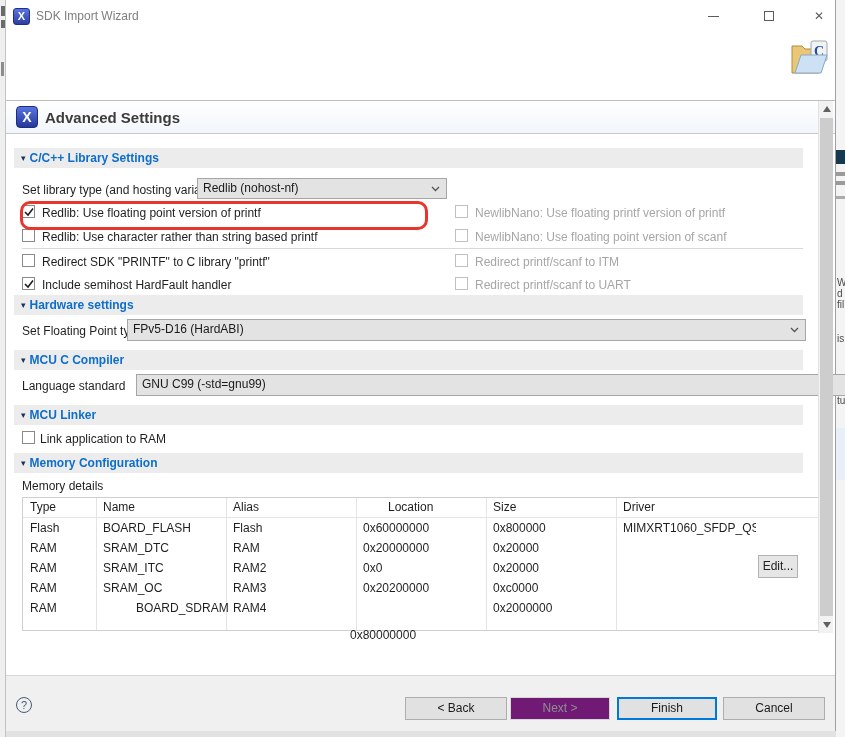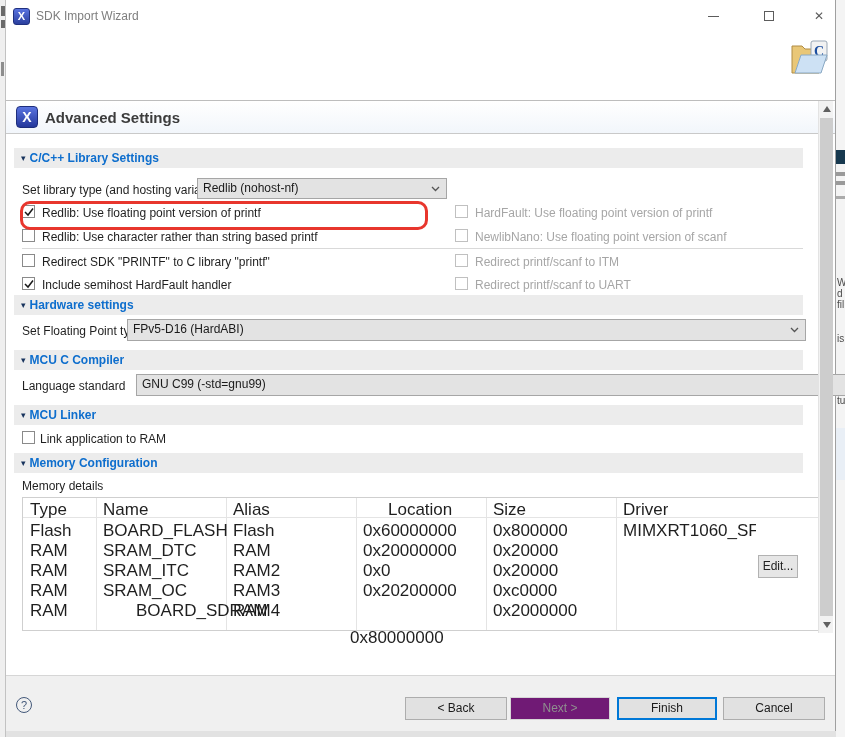--- a/index.html
+++ b/index.html
@@ -56,21 +56,21 @@
   .combo svg { position:absolute; right:6px; top:7px; }
   .cb-box { position:absolute; width:13px; height:13px; background:#fff; border:1px solid #8a8a8a; }
   .cb-box.disabled { border-color:#c0c0c0; }
   .cb-box svg { position:absolute; left:0px; top:0px; }
   .cb-label { position:absolute; font-size:12px; color:#1f1f1f; white-space:nowrap; }
   .cb-label.disabled { color:#a6a6a6; }
   .group-sep { position:absolute; left:16px; width:781px; height:1px; background:#d9d9d9; }
   .red-annot { position:absolute; left:14px; top:201px; width:408px; height:29px; border:3px solid #e8362d; border-radius:10px; pointer-events:none; }
 
   
-  .mem-table { position:absolute; left:16px; top:497px; width:803px; height:134px; border:1px solid #cfcfcf; font-size:17px; color:#1f1f1f; }
+  .mem-table { position:absolute; left:16px; top:497px; width:803px; height:134px; border:1px solid #cfcfcf; font-size:12px; color:#1f1f1f; }
   .mem-col-line { position:absolute; top:0; width:1px; height:100%; background:#e4e4e4; }
   .mem-hrow { position:absolute; left:0; top:0; width:100%; height:20px; border-bottom:1px solid #e4e4e4; }
   .mem-row { position:absolute; left:0; width:100%; height:20px; }
   .mem-cell { position:absolute; top:2px; padding-left:7px; white-space:nowrap; overflow:hidden; }
   .edit-btn { position:absolute; left:752px; top:555px; width:40px; height:23px; background:#e6e6e6; border:1px solid #b2b2b2;
               font-size:12px; color:#222; text-align:center; line-height:21px; }
 
   
   .scrollbar { position:absolute; left:812px; top:101px; width:15px; height:532px; background:#f2f2f2; border-left:1px solid #e3e3e3; }
   .scroll-arrow { position:absolute; left:0; width:15px; height:16px; }
@@ -173,21 +173,21 @@
     <span class="cb-label" style="left:36px;top:255px;">Redirect SDK "PRINTF" to C library "printf"</span>
 
     <div class="cb-box" style="left:16px;top:277px;">
       <svg width="13" height="13" viewBox="0 0 13 13">
           <polyline points="2,6 5,9 10,2.5" fill="none" stroke="#1a1a1a" stroke-width="1.5"></polyline>
         </svg>
     </div>
     <span class="cb-label" style="left:36px;top:278px;">Include semihost HardFault handler</span>
 
     <div class="cb-box disabled" style="left:449px;top:205px;"></div>
-    <span class="cb-label disabled" style="left:469px;top:206px;">HardFault: Use floating point version of printf</span>
+    <span class="cb-label disabled" style="left:469px;top:206px;">NewlibNano: Use floating printf version of printf</span>
 
     <div class="cb-box disabled" style="left:449px;top:229px;"></div>
     <span class="cb-label disabled" style="left:469px;top:230px;">NewlibNano: Use floating point version of scanf</span>
 
     <div class="cb-box disabled" style="left:449px;top:254px;"></div>
     <span class="cb-label disabled" style="left:469px;top:255px;">Redirect printf/scanf to ITM</span>
 
     <div class="cb-box disabled" style="left:449px;top:277px;"></div>
     <span class="cb-label disabled" style="left:469px;top:278px;">Redirect printf/scanf to UART</span>
 

